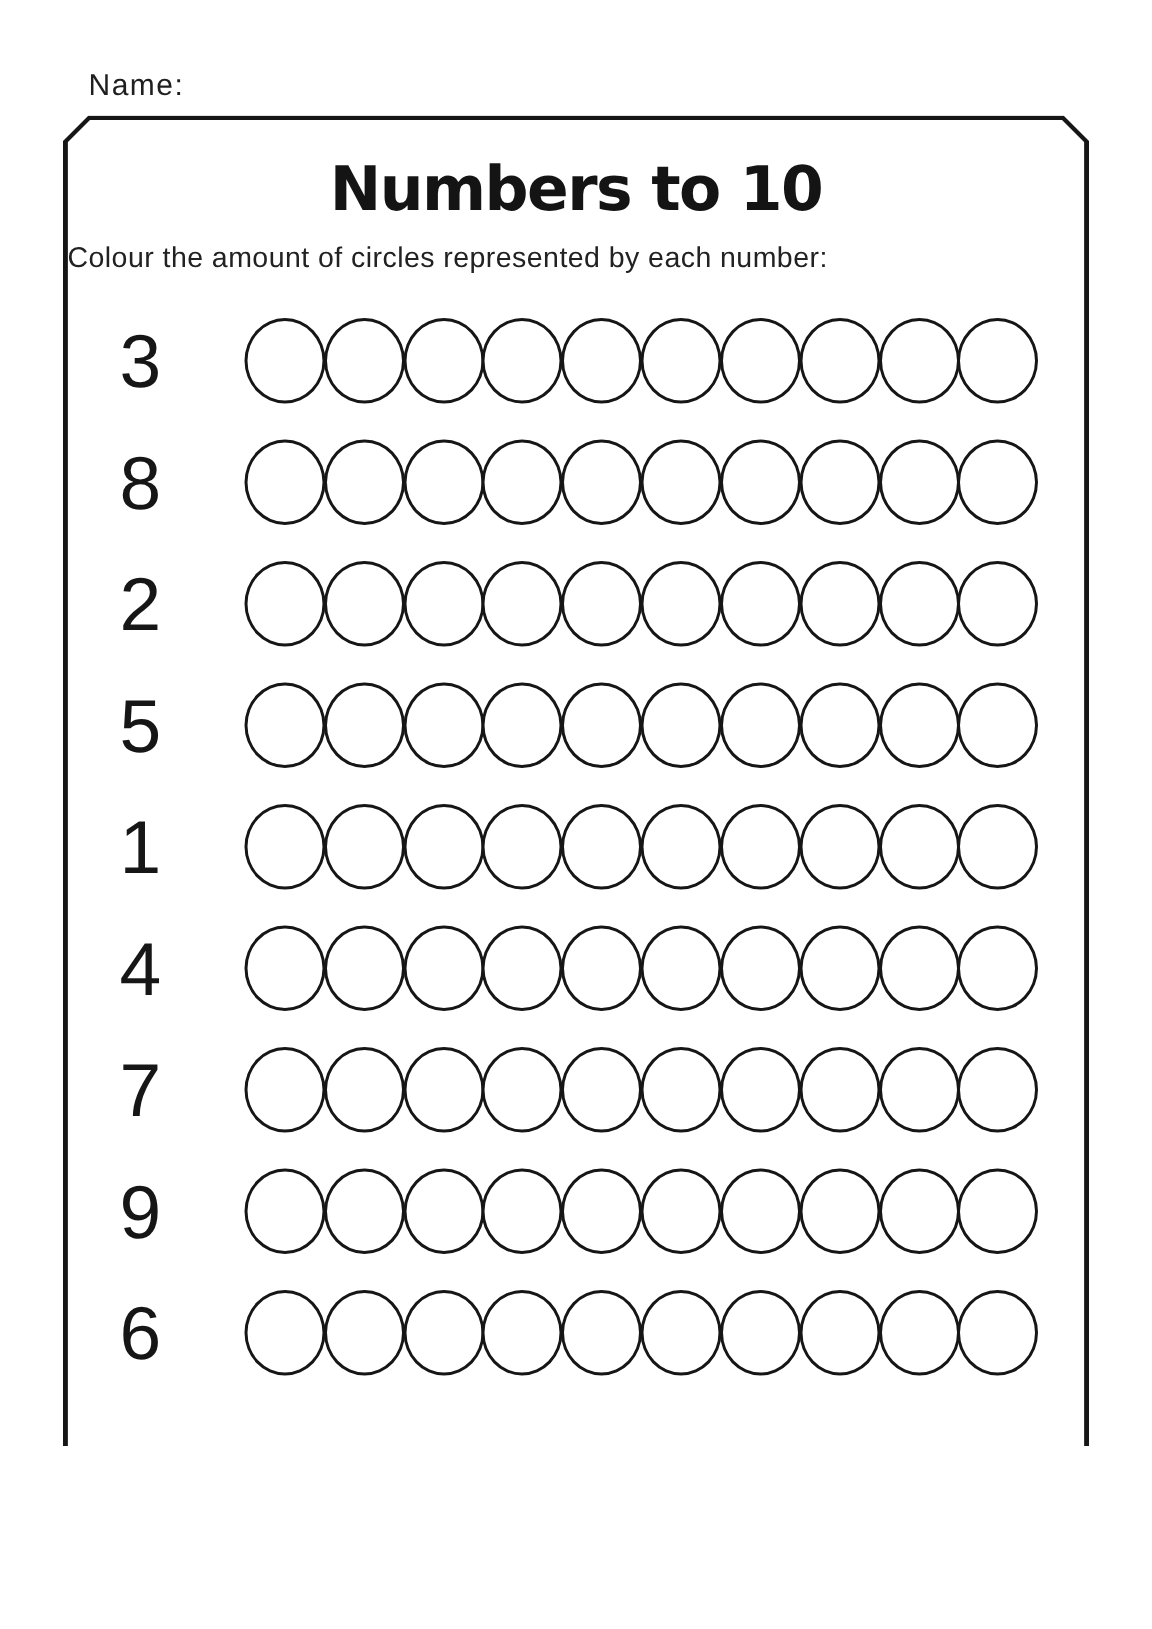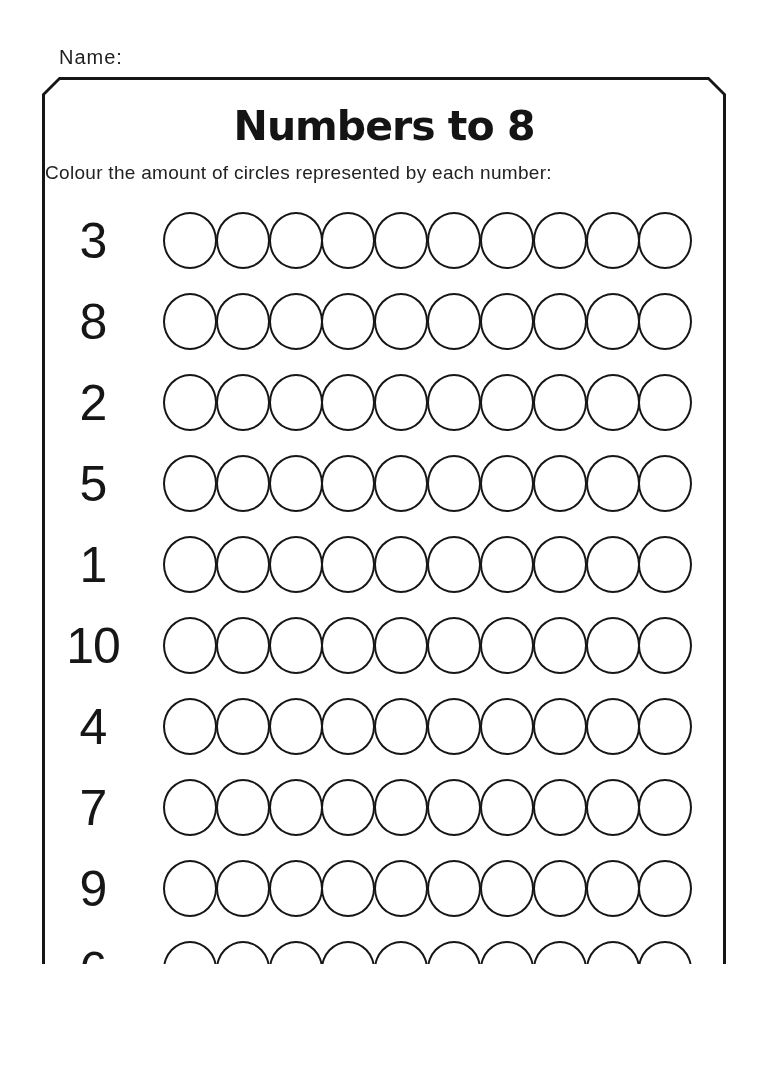--- a/index.html
+++ b/index.html
@@ -102,21 +102,21 @@
 </head>
 <body>
 
 <div class="page">
 
   <div class="name-line">Name:</div>
 
   <div class="frame-outer">
     <div class="frame-inner">
 
-      <h1 class="title">Numbers to 8</h1>
+      <h1 class="title">Numbers to 10</h1>
 
       <p class="instructions">Colour the amount of circles represented by each number:</p>
 
       <div class="rows" id="rows">
   <div class="row">
     <div class="num">3</div>
     <div class="circles">
               <div class="circle"></div>
               <div class="circle"></div>
               <div class="circle"></div>
@@ -187,35 +187,20 @@
               <div class="circle"></div>
               <div class="circle"></div>
               <div class="circle"></div>
               <div class="circle"></div>
               <div class="circle"></div>
               <div class="circle"></div>
               <div class="circle"></div>
             </div>
   </div>
 
-  <div class="row">
-    <div class="num">10</div>
-    <div class="circles">
-              <div class="circle"></div>
-              <div class="circle"></div>
-              <div class="circle"></div>
-              <div class="circle"></div>
-              <div class="circle"></div>
-              <div class="circle"></div>
-              <div class="circle"></div>
-              <div class="circle"></div>
-              <div class="circle"></div>
-              <div class="circle"></div>
-            </div>
-  </div>
 
   <div class="row">
     <div class="num">4</div>
     <div class="circles">
               <div class="circle"></div>
               <div class="circle"></div>
               <div class="circle"></div>
               <div class="circle"></div>
               <div class="circle"></div>
               <div class="circle"></div>

